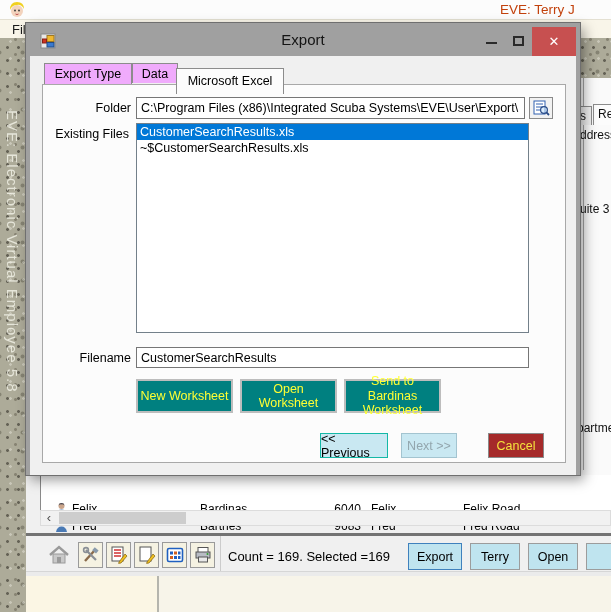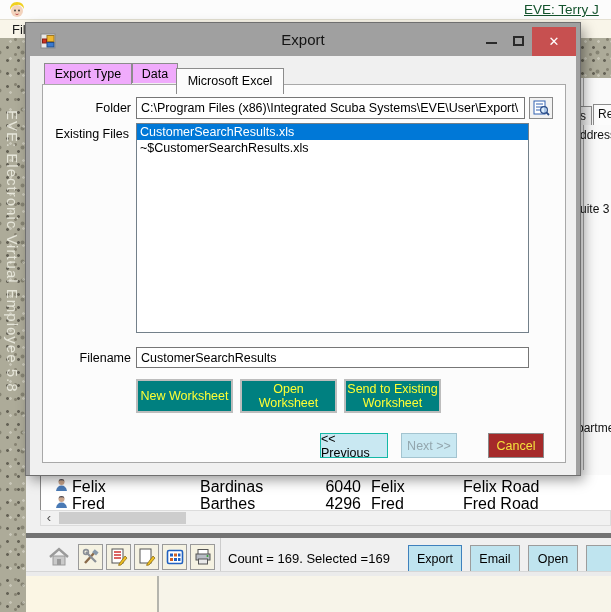--- a/index.html
+++ b/index.html
@@ -13,21 +13,21 @@
       radial-gradient(circle, rgba(90,85,70,.45) 1px, transparent 2px),
       radial-gradient(circle, rgba(250,250,240,.35) 1px, transparent 1.6px),
       radial-gradient(circle, rgba(60,60,45,.35) 1.5px, transparent 2.4px);
     background-size:11px 13px, 17px 15px, 13px 17px, 23px 19px;
     background-position:2px 3px, 7px 9px, 4px 12px, 11px 5px;
   }
 
   
   .top-strip { position:absolute; left:0; top:0; width:611px; height:19px; background:#fcfcfc; }
   .avatar { position:absolute; left:8px; top:1px; width:18px; height:18px; }
-  .app-title { position:absolute; left:524px; top:2px; font-size:13.5px; color:#14532d; white-space:nowrap;text-decoration:underline; }
+  .app-title { position:absolute; left:500px; top:2px; font-size:13.5px; color:#c2410c; white-space:nowrap; }
   .menu-row { position:absolute; left:0; top:19px; width:611px; height:19px; background:#f9f5e9; border-top:1px solid #e4e0d2; }
   .menu-file { position:absolute; left:12px; top:2px; font-size:13px; color:#1c1c1c; }
 
   
   .left-band { position:absolute; left:0; top:38px; width:27px; height:574px; }
   .side-banner { position:absolute; left:4px; top:72px; height:440px; writing-mode:vertical-rl;
     font-size:15px; letter-spacing:1px; color:rgba(246,246,236,.78); white-space:nowrap; }
 
   
   .tr-texture { position:absolute; left:575px; top:38px; width:36px; height:40px; }
@@ -38,33 +38,33 @@
     background:#f0f0f0; padding:2px 2px 0 2px; }
   .frag-tab-b { left:593px; top:104px; width:20px; height:21px; border-left:1px solid #8c8c8c; border-top:1px solid #8c8c8c;
     background:#fcfcfc; padding:2px 0 0 4px; }
   .frag-address { left:580px; top:128px; }
   .frag-suite { left:580px; top:202px; }
   .frag-apartment { left:577px; top:421px; }
 
   
   .bg-bottom { position:absolute; left:26px; top:475px; width:585px; height:137px; background:#f0f0f0; }
   .bg-list { position:absolute; left:14px; top:0; width:571px; height:35px; background:#ffffff; border-left:1px solid #8a8a8a; }
-  .bg-row { position:absolute; left:0; width:571px; height:17px; font-size:16px; color:#000; }
+  .bg-row { position:absolute; left:0; width:571px; height:17px; font-size:12px; color:#000;margin-top:24px; }
   .bg-row .person { position:absolute; left:14px; top:2px; }
   .bg-row .c-first { position:absolute; left:31px; top:2px; }
   .bg-row .c-last  { position:absolute; left:159px; top:2px; }
   .bg-row .c-num   { position:absolute; left:270px; top:2px; width:50px; text-align:right; }
   .bg-row .c-name2 { position:absolute; left:330px; top:2px; }
   .bg-row .c-street{ position:absolute; left:422px; top:2px; }
 
   .hscroll { position:absolute; left:14px; top:35px; width:571px; height:16px; background:#f1f1f1; border:1px solid #dcdcdc; }
   .hscroll .arrow { position:absolute; left:0; top:0; width:16px; height:14px; text-align:center; font-size:13px; line-height:13px; color:#505050; }
   .hscroll .thumb { position:absolute; left:18px; top:1px; width:127px; height:12px; background:#cdcdcd; }
 
-  .toolbar { position:absolute; left:0; top:58px; width:585px; height:40px; background:#f0f0f0; border-top:5px solid #737373; }
+  .toolbar { position:absolute; left:0; top:58px; width:585px; height:40px; background:#f0f0f0; border-top:3px solid #737373; }
   .tb-home { position:absolute; left:20px; top:6px; width:26px; height:26px; }
   .tb-btn { position:absolute; top:6px; width:25px; height:26px; background:#f5f2e2; border:1px solid #9a9a9a;
     display:flex; align-items:center; justify-content:center; }
   .tb-sep { position:absolute; left:194px; top:0; width:1px; height:40px; background:#cccccc; }
   .status-text { position:absolute; left:202px; top:13px; font-size:13px; color:#000; white-space:nowrap; }
   .act-btn { position:absolute; top:7px; height:27px; background:#bfe4ef; border:1px solid #9c9c9c;
     font-size:12.5px; color:#000; display:flex; align-items:center; justify-content:center; overflow:hidden; }
   .act-export { left:382px; width:54px; border:1px solid #3f81bd; }
   .act-email { left:444px; width:50px; }
   .act-open { left:502px; width:50px; }
@@ -177,21 +177,21 @@
         <span class="c-street">Felix Road</span>
       </div>
       <div class="bg-row" style="top:18px;">
         <svg class="person" width="13" height="13" viewBox="0 0 13 13">
           <circle cx="6.5" cy="4" r="3" fill="#caa58b"></circle>
           <path d="M3.5 3.4 Q4 1 6.5 1 Q9 1 9.5 3.4 Q8 2.2 6.5 2.4 Q5 2.2 3.5 3.4 Z" fill="#4a4a55"></path>
           <path d="M1 13 Q2 7.5 6.5 7.5 Q11 7.5 12 13 Z" fill="#4a7ab5"></path>
         </svg>
         <span class="c-first">Fred</span>
         <span class="c-last">Barthes</span>
-        <span class="c-num">4296</span>
+        <span class="c-num">9683</span>
         <span class="c-name2">Fred</span>
         <span class="c-street">Fred Road</span>
       </div>
     </div>
 
     <div class="hscroll">
       <div class="arrow">‹</div>
       <div class="thumb"></div>
     </div>
 
@@ -239,21 +239,21 @@
         <svg width="18" height="18" viewBox="0 0 18 18">
           <rect x="4" y="1.5" width="10" height="5" fill="#fff" stroke="#555"></rect>
           <rect x="2" y="6" width="14" height="6" fill="#b8bcc4" stroke="#555"></rect>
           <circle cx="13.5" cy="8" r="1" fill="#30a030"></circle>
           <rect x="4.5" y="11" width="9" height="5" fill="#e8e8e8" stroke="#555"></rect>
         </svg>
       </div>
       <div class="tb-sep"></div>
       <div class="status-text">Count = 169.  Selected =169</div>
       <div class="act-btn act-export">Export</div>
-      <div class="act-btn act-email">Email</div>
+      <div class="act-btn act-email">Terry</div>
       <div class="act-btn act-open">Open</div>
       <div class="act-btn act-partial">&lt;&lt;</div>
     </div>
 
     <div class="bottom-gray"></div>
     <div class="bottom-cream">
       <div class="cream-right"></div>
       <div class="cream-line"></div>
     </div>
   </div>
@@ -303,21 +303,21 @@
         <ul class="listbox">
           <li class="selected">CustomerSearchResults.xls</li>
           <li>~$CustomerSearchResults.xls</li>
         </ul>
 
         <div class="fld-label lbl-filename">Filename</div>
         <input class="textbox tb-filename" type="text" value="CustomerSearchResults" style="">
 
         <div class="ws-btn ws-new">New Worksheet</div>
         <div class="ws-btn ws-open">Open Worksheet</div>
-        <div class="ws-btn ws-send">Send to Existing Worksheet</div>
+        <div class="ws-btn ws-send">Send to Bardinas Worksheet</div>
 
         <div class="nav-btn nav-prev">&lt;&lt; Previous</div>
         <div class="nav-btn nav-next">Next &gt;&gt;</div>
         <div class="nav-btn nav-cancel">Cancel</div>
       </div>
     </div>
   </div>
 
 </div>
 

